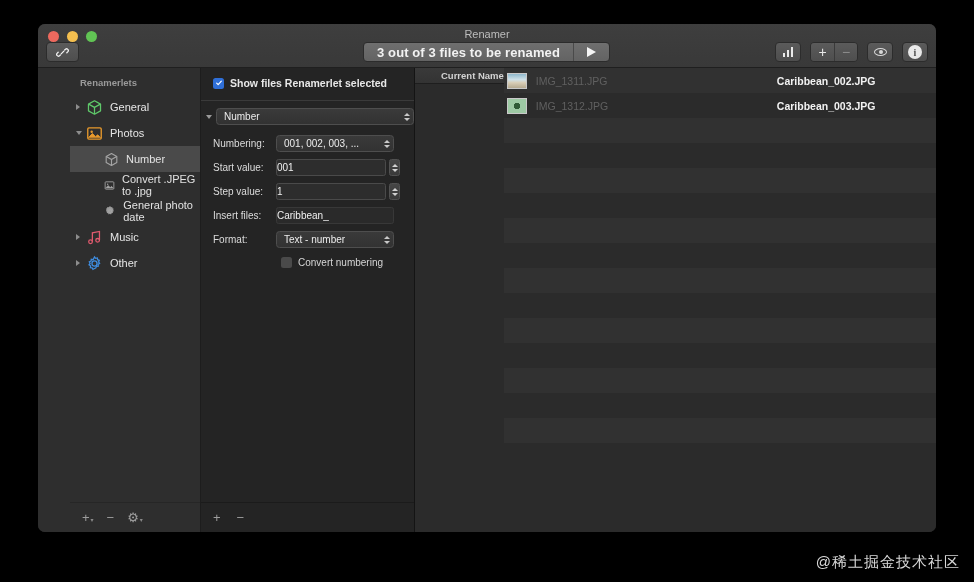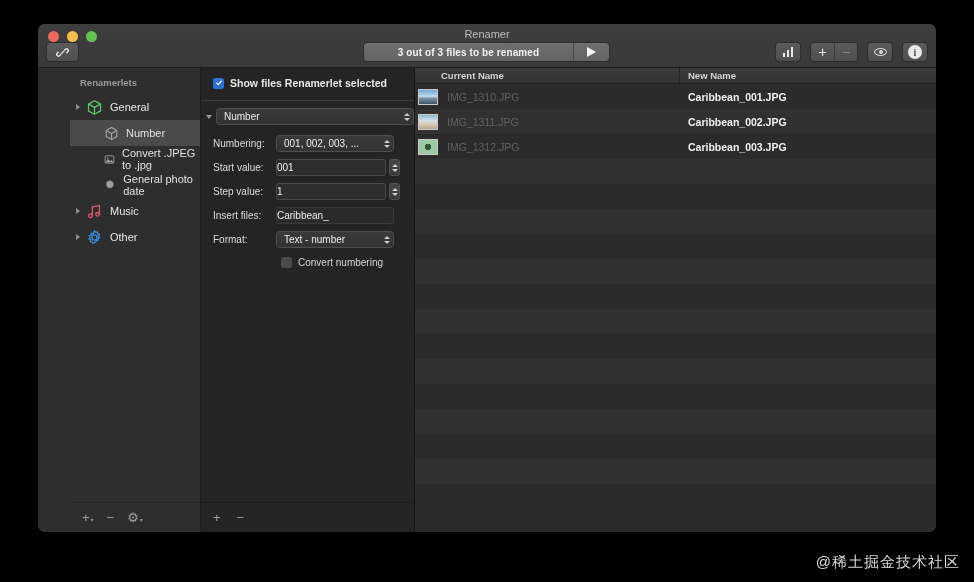--- a/index.html
+++ b/index.html
@@ -48,21 +48,21 @@
   .chain-btn svg { width: 13px; height: 13px; }
 
   .statusbar {
     position: absolute; left: 325px; top: 18px;
     width: 247px; height: 20px;
     background: linear-gradient(#6f6f6f, #636363);
     border: 1px solid #2c2c2c; border-radius: 4px;
     display: flex; align-items: center;
   }
   .statusbar .stext {
-    flex: 1; text-align: center; font-size: 10px; color: #f2f2f2; font-weight: bold;
+    flex: 1; text-align: center; font-size: 13px; color: #f2f2f2; font-weight: bold;
     letter-spacing: .1px;
   }
   .play-btn {
     width: 36px; height: 18px; border-left: 1px solid #4a4a4a;
     display: flex; align-items: center; justify-content: center;
   }
   .play-tri {
     width: 0; height: 0; border-left: 9px solid #f5f5f5;
     border-top: 5.5px solid transparent; border-bottom: 5.5px solid transparent;
   }
@@ -162,21 +162,21 @@
   .stepper i.up { border-bottom: 3px solid #d2d2d2; }
   .stepper i.dn { border-top: 3px solid #d2d2d2; }
 
   .cont-row { display: flex; align-items: center; padding-left: 80px; margin-top: 9px; }
   .cont-label { margin-left: 6px; font-size: 10px; color: #d6d6d6; }
 
   .set-bottom { margin-top: auto; height: 30px; background: #242424; display: flex;
                 align-items: center; gap: 16px; padding-left: 12px; border-top: 1px solid #1b1b1b; }
 
   
-  .filelist { flex: 1; background: #2b2b2b; display: flex; flex-direction: column; position: relative; }
+  .filelist { flex: 1; background: #2b2b2b; display: flex; flex-direction: row; position: relative; }
   .fl-head { height: 16px; background: linear-gradient(#3a3a3a,#333333);
              border-bottom: 1px solid #1e1e1e; display: flex; align-items: center;
              font-size: 9.5px; color: #d3d3d3; font-weight: bold; position: relative; }
   .fl-head .c1 { padding-left: 26px; }
   .fl-head .c2 { position: absolute; left: 273px; }
   .fl-head .divider { position: absolute; left: 264px; top: 0; bottom: 0; width: 1px; background: #252525; }
 
   .fl-rows { flex: 1; position: relative; overflow: hidden; }
   .frowi { height: 25px; display: flex; align-items: center; position: relative; }
   .frowi.odd { background: #2b2b2b; }
@@ -254,20 +254,31 @@
             <span class="tri closed"></span>
             <span class="sb-icon">
               <svg viewBox="0 0 24 24" fill="none" stroke="#5fc86a" stroke-width="1.8" stroke-linejoin="round">
                 <path d="M12 2.5l8.5 4.8v9.4L12 21.5 3.5 16.7V7.3z"></path>
                 <path d="M3.7 7.2L12 11.9l8.3-4.7M12 11.9v9.4"></path>
               </svg>
             </span>
             <span class="sb-label">General</span>
           </div>
 
+          <div class="sb-row">
+            <span class="tri open"></span>
+            <span class="sb-icon">
+              <svg viewBox="0 0 24 24" fill="none" stroke="#e8992c" stroke-width="1.9">
+                <rect x="2.5" y="4" width="19" height="16" rx="1.6"></rect>
+                <circle cx="8" cy="9.5" r="1.7" fill="#e8992c" stroke="none"></circle>
+                <path d="M3.5 18l5.5-6 4.5 4.5 3-2.6 4 4.1" fill="#e8992c" stroke="#e8992c" stroke-width="1.4" stroke-linejoin="round"></path>
+              </svg>
+            </span>
+            <span class="sb-label">Photos</span>
+          </div>
 
           <div class="sb-row child selected">
             <span class="sb-icon child">
               <svg viewBox="0 0 24 24" fill="none" stroke="#a5a5a5" stroke-width="1.8" stroke-linejoin="round">
                 <path d="M12 2.5l8.5 4.8v9.4L12 21.5 3.5 16.7V7.3z"></path>
                 <path d="M3.7 7.2L12 11.9l8.3-4.7M12 11.9v9.4"></path>
               </svg>
             </span>
             <span class="sb-label">Number</span>
           </div>
@@ -432,25 +443,20 @@
 
       <div class="filelist">
         <div class="fl-head">
           <span class="divider"></span>
           <span class="c1">Current Name</span>
           <span class="c2">New Name</span>
         </div>
 
         <div class="fl-rows">
 
-          <div class="frowi odd">
-            <span class="thumb" style="background:linear-gradient(#6fa8d8 0%,#bfd9ee 45%,#7e93a2 60%,#3c5363 100%);"></span>
-            <span class="cur-name">IMG_1310.JPG</span>
-            <span class="new-name">Caribbean_001.JPG</span>
-          </div>
 
           <div class="frowi even">
             <span class="thumb" style="background:linear-gradient(#8fb8cc 0%,#cfe1e8 40%,#d8cdb6 62%,#b5a98f 100%);"></span>
             <span class="cur-name">IMG_1311.JPG</span>
             <span class="new-name">Caribbean_002.JPG</span>
           </div>
 
           <div class="frowi odd">
             <span class="thumb" style="background:radial-gradient(circle at 50% 50%, #2f5a36 0 28%, #9dc9a4 30% 100%);"></span>
             <span class="cur-name">IMG_1312.JPG</span>

